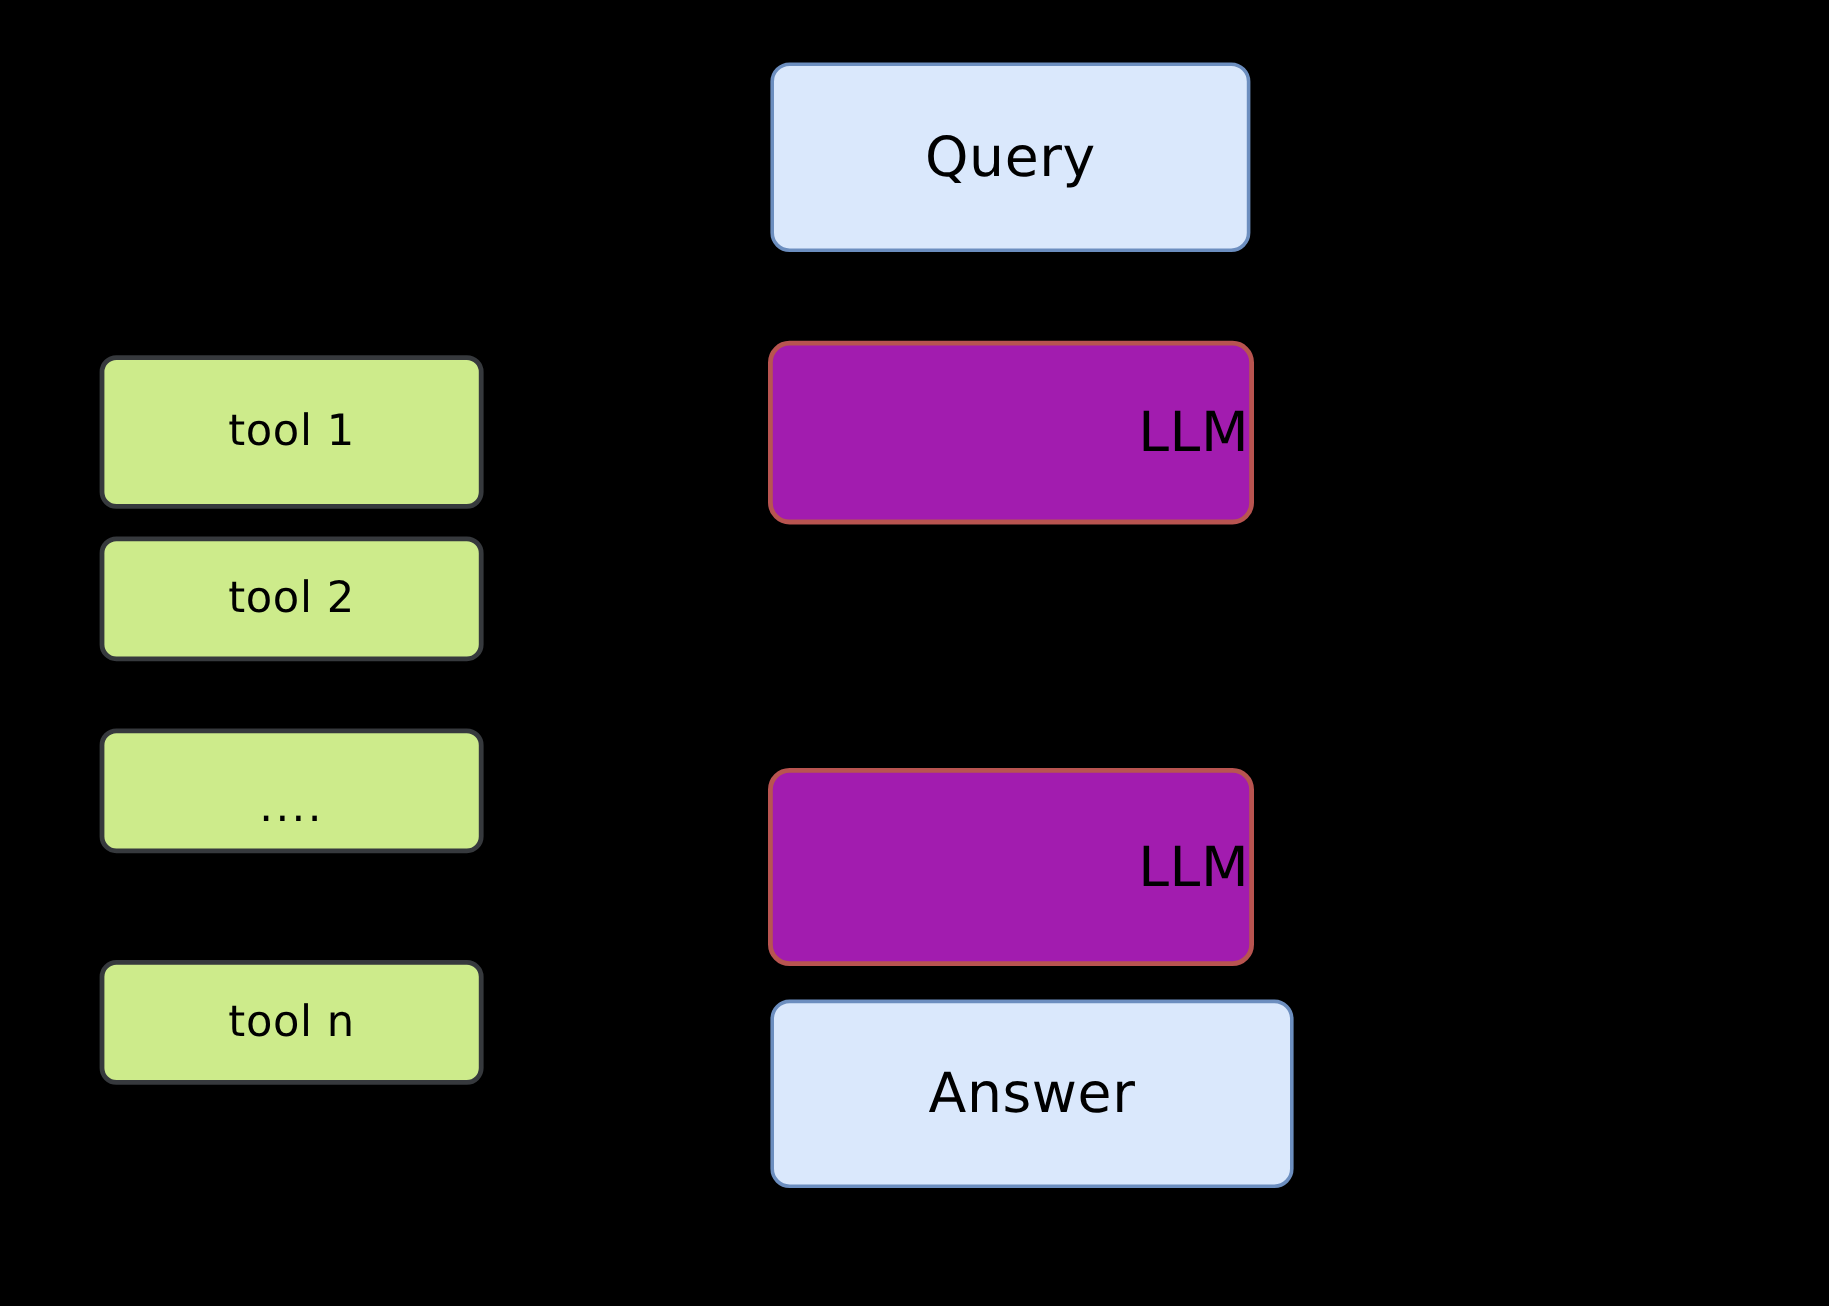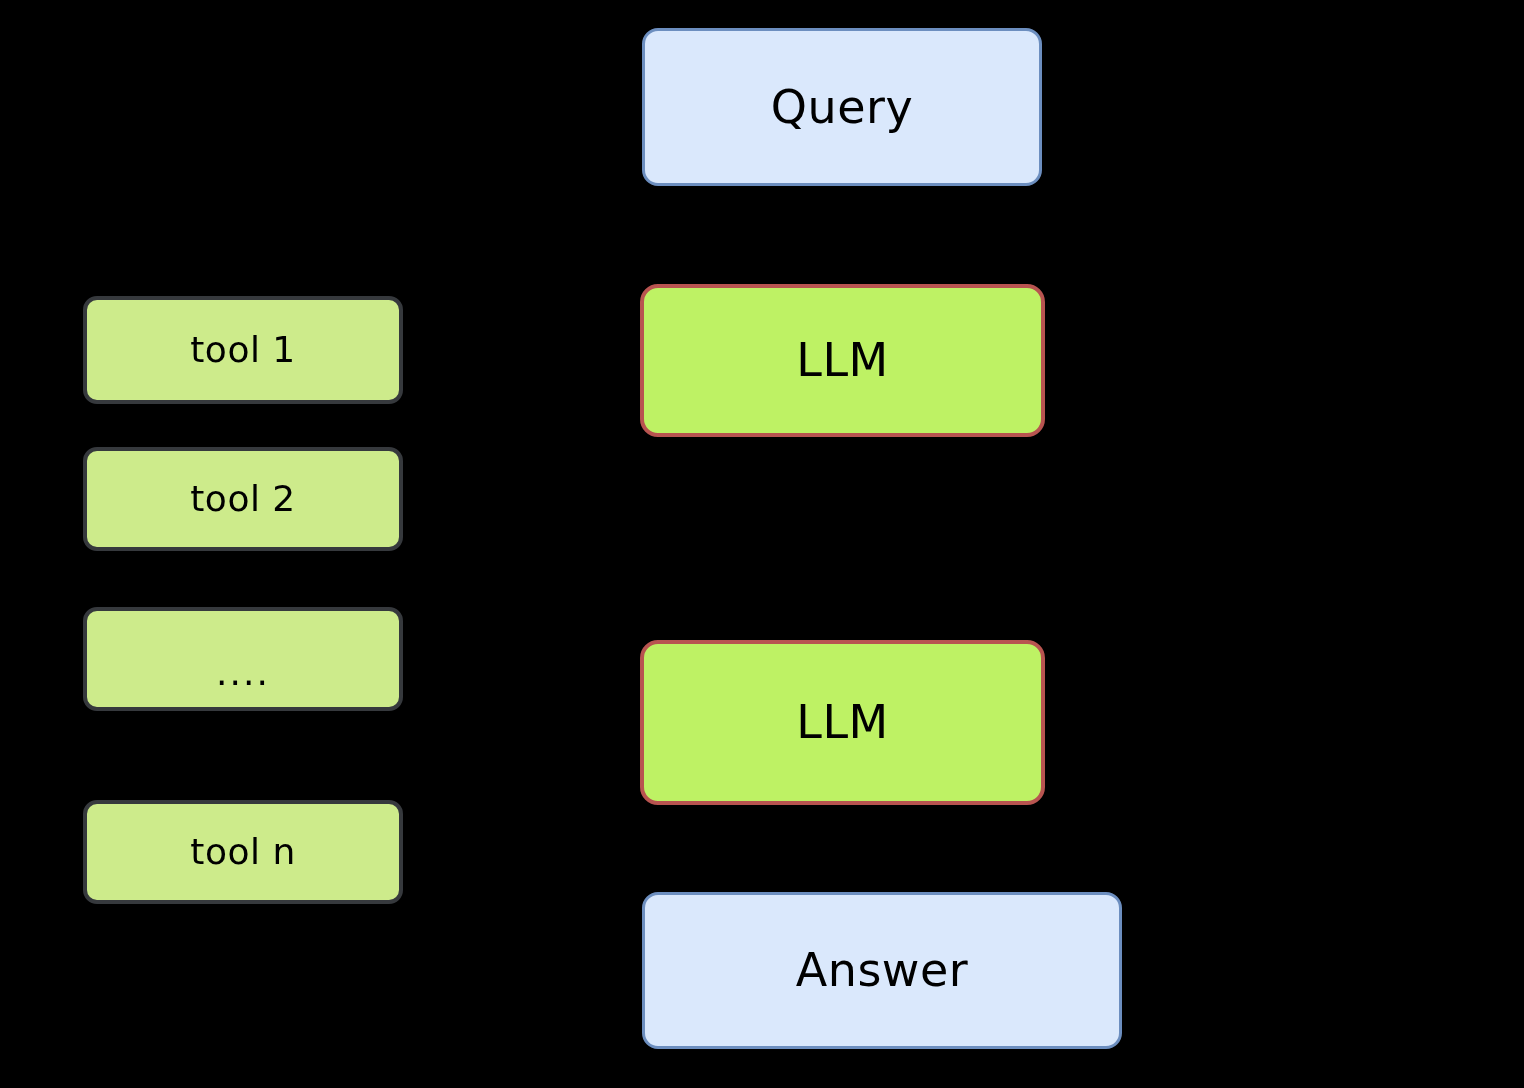--- a/index.html
+++ b/index.html
@@ -35,25 +35,26 @@
   
   .node.blue {
     background: #dae8fc;
     border: 3px solid #6c8ebf;
     border-radius: 16px;
     color: #000000;
     font-size: 46px;
   }
   
   .node.pink {
-    background: #bef264;
+    background: #a21caf;
     border: 4px solid #b85450;
     border-radius: 18px;
     color: #000000;
     font-size: 46px;
+    justify-content: flex-end;
   }
   
   .node.green {
     background: #cdeb8b;
     border: 4px solid #36393d;
     border-radius: 14px;
     color: #000000;
     font-size: 36px;
   }
   .node.green.ellipsis .node-label {
@@ -62,45 +63,45 @@
     position: relative;
     top: 14px;
     letter-spacing: 2px;
   }
 </style>
 </head>
 <body>
 
 <div id="canvas">
 
-  <div class="node green" style="left:83px; top:296px; width:320px; height:108px;">
+  <div class="node green" style="left:83px; top:296px; width:320px; height:128px;">
     <span class="node-label">tool 1</span>
   </div>
 
   <div class="node green" style="left:83px; top:447px; width:320px; height:104px;">
     <span class="node-label">tool 2</span>
   </div>
 
   <div class="node green ellipsis" style="left:83px; top:607px; width:320px; height:104px;">
     <span class="node-label">....</span>
   </div>
 
   <div class="node green" style="left:83px; top:800px; width:320px; height:104px;">
     <span class="node-label">tool n</span>
   </div>
 
-  <div class="node blue" style="left:642px; top:28px; width:400px; height:158px;">
+  <div class="node blue" style="left:642px; top:52px; width:400px; height:158px;">
     <span class="node-label">Query</span>
   </div>
 
   <div class="node pink" style="left:640px; top:284px; width:405px; height:153px;">
     <span class="node-label">LLM</span>
   </div>
 
   <div class="node pink" style="left:640px; top:640px; width:405px; height:165px;">
     <span class="node-label">LLM</span>
   </div>
 
-  <div class="node blue" style="left:642px; top:892px; width:480px; height:157px;">
+  <div class="node blue" style="left:642px; top:833px; width:436px; height:157px;">
     <span class="node-label">Answer</span>
   </div>
 
 </div>
 
 </body></html>

